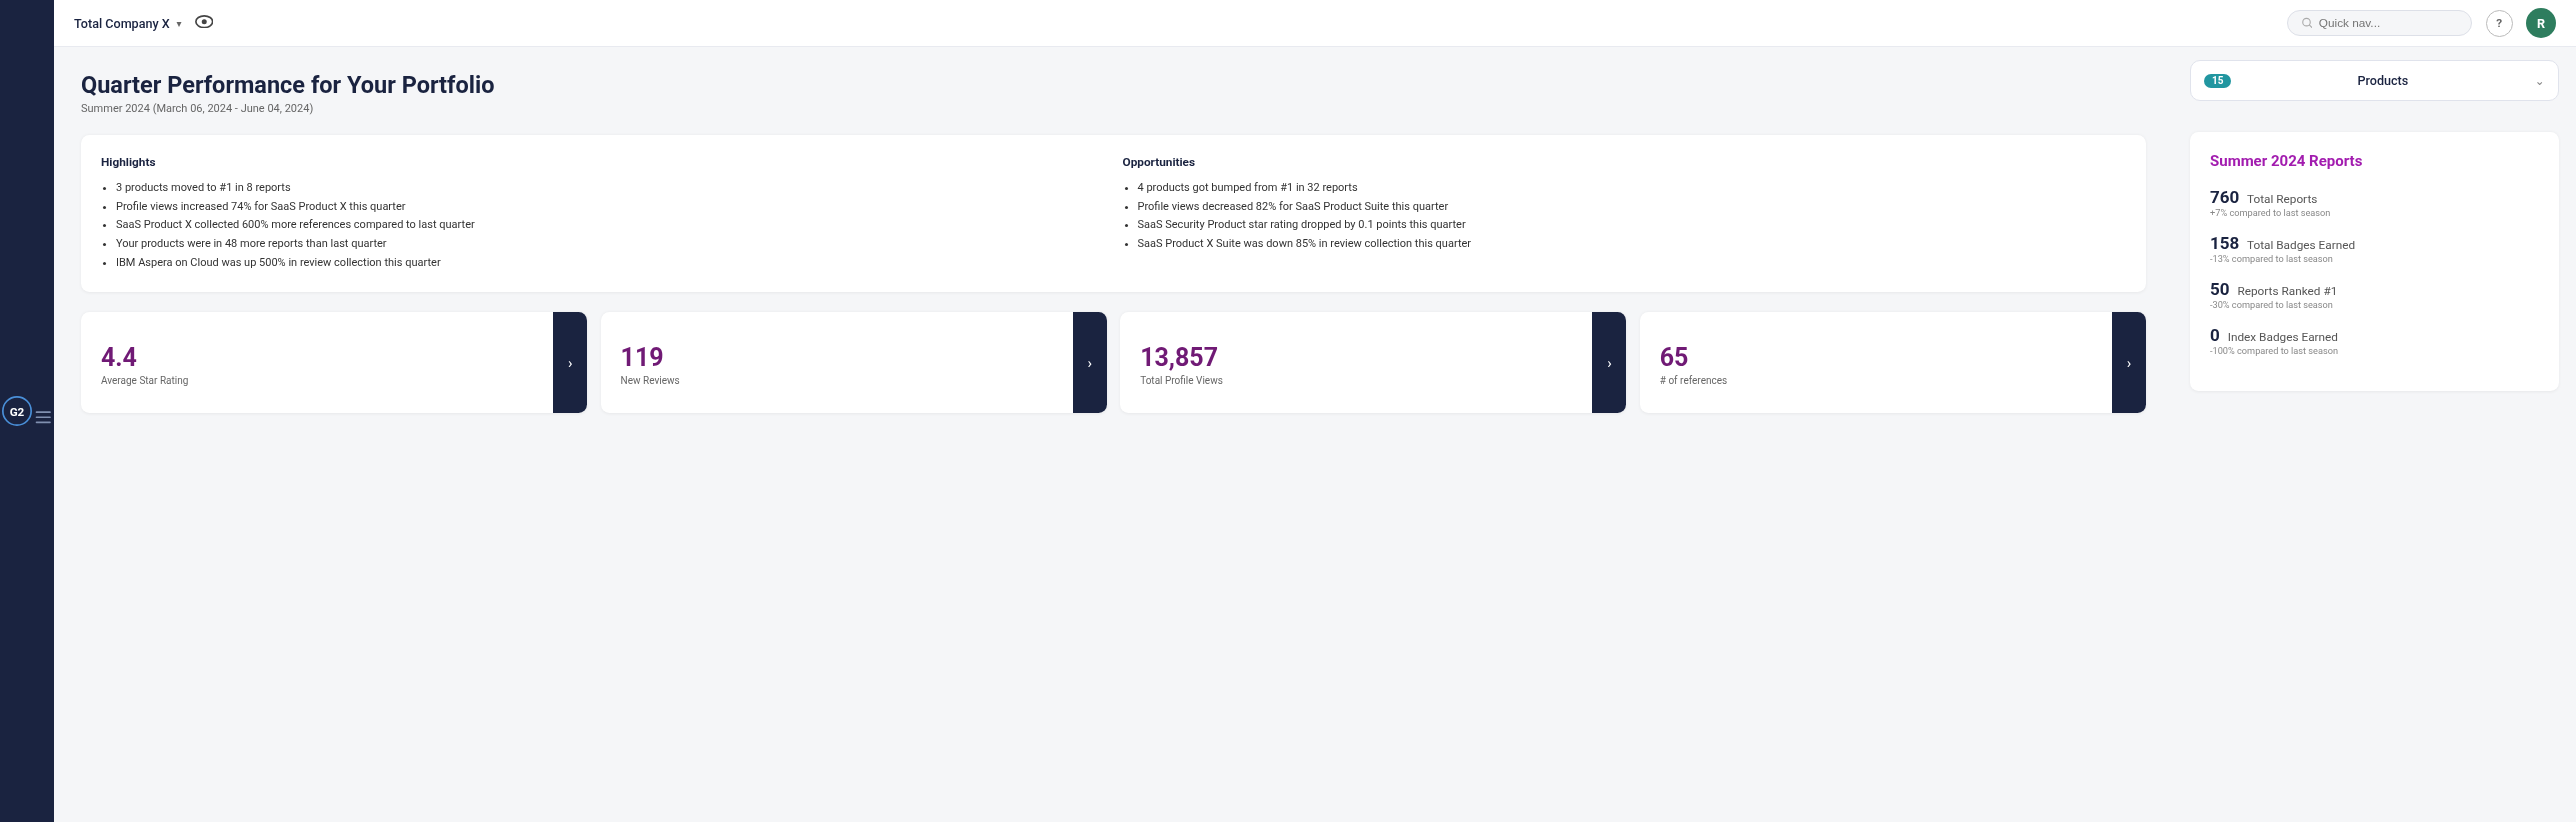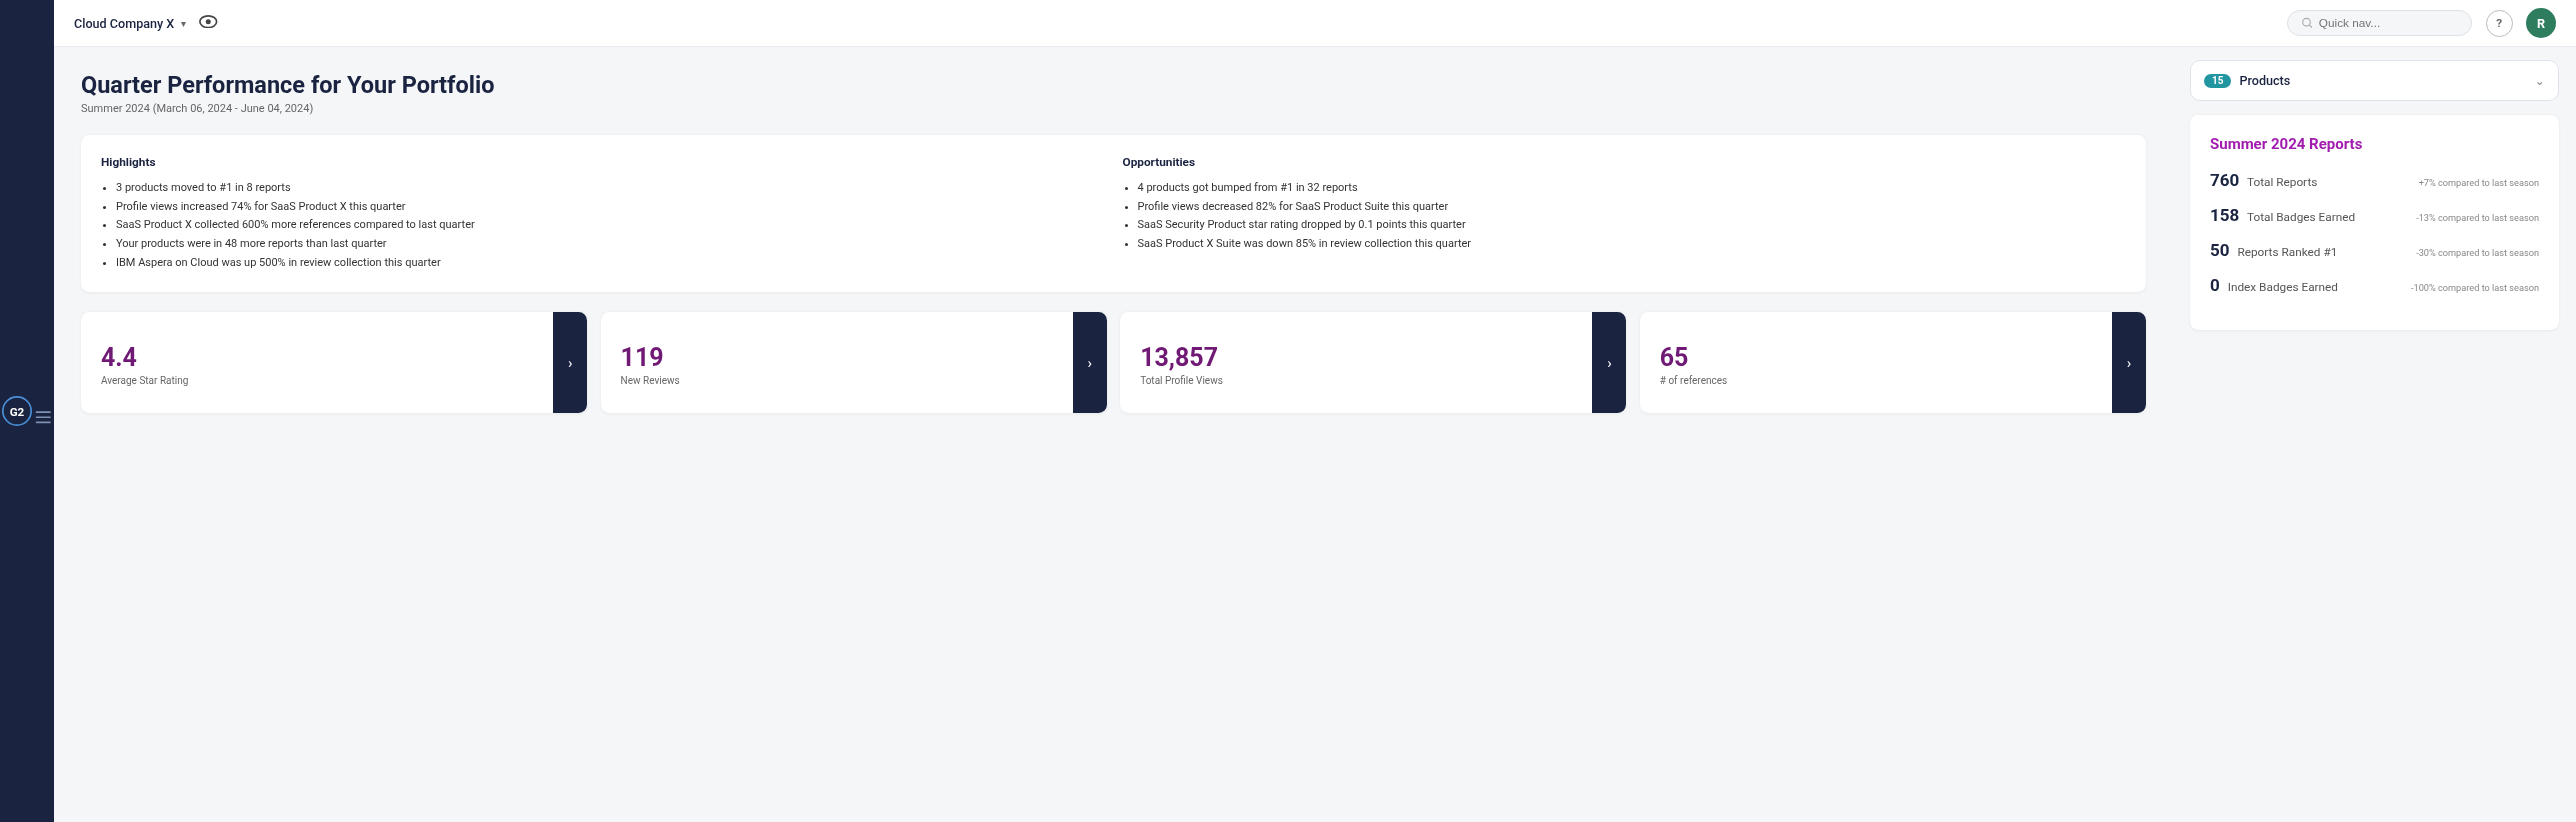--- a/index.html
+++ b/index.html
@@ -247,22 +247,23 @@
 
     
     .products-dropdown {
       background: #fff;
       border: 0.8px solid #e0e3ec;
       border-radius: 10px;
       padding: 11.8px 13.4px;
       display: flex;
       align-items: center;
       gap: 8.4px;
-      margin-bottom: 14px;
-      cursor: pointer;
+      margin-bottom: 31px;
+      cursor: pointer;
+      text-align: center;
     }
     .products-badge {
       background: #2196a0;
       color: #fff;
       font-size: 10px;
       font-weight: 700;
       border-radius: 10px;
       padding: 1.7px 7.6px;
     }
     .products-label {
@@ -286,20 +287,21 @@
     .reports-title {
       font-size: 15px;
       font-weight: 700;
       color: #a21caf;
       margin-bottom: 17px;
     }
     .report-row {
       display: flex;
       align-items: baseline;
       margin-bottom: 15px;
+      flex-direction: column;
     }
     .report-metric {
       font-size: 11.8px;
       color: #555;
       flex: 1;
     }
     .report-metric strong {
       font-size: 17px;
       font-weight: 700;
       color: #1a2340;
@@ -334,21 +336,21 @@
         <rect x="2" y="10" width="18" height="2" rx="1" fill="#8090b0"></rect>
         <rect x="2" y="16" width="18" height="2" rx="1" fill="#8090b0"></rect>
       </svg>
     </div>
   </div>
 
   <div class="main-content">
 
     <div class="top-nav">
       <div class="company-selector">
-        <span>Cloud Company X</span>
+        <span>Total Company X</span>
         <span class="chevron">▾</span>
       </div>
       <div class="eye-icon">
         <svg width="18.5" height="13.4" viewBox="0 0 22 16" fill="none">
           <ellipse cx="11" cy="8" rx="10" ry="7" stroke="#444" stroke-width="2" fill="none"></ellipse>
           <circle cx="11" cy="8" r="3" fill="#444"></circle>
         </svg>
       </div>
       <div class="nav-right">
         <div class="search-bar">

